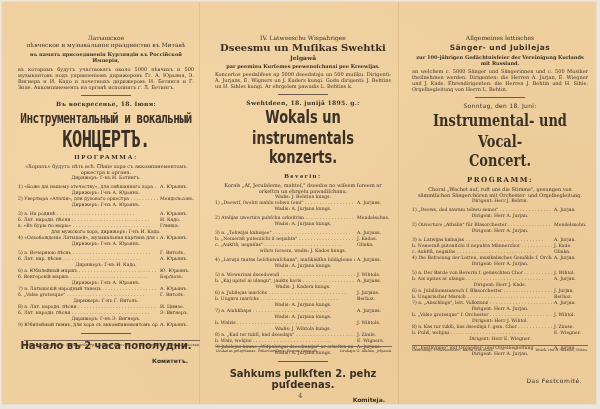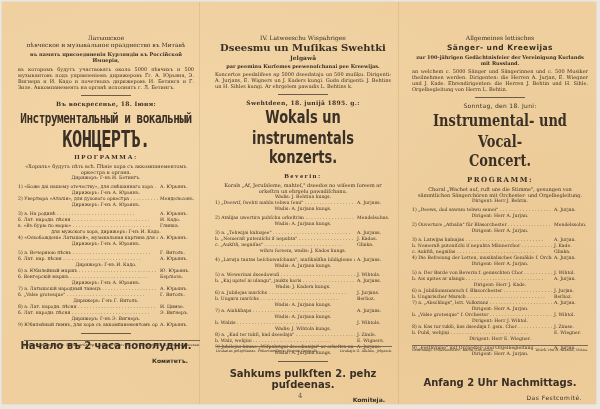--- a/index.html
+++ b/index.html
@@ -213,21 +213,21 @@
         <span class="r">A. Jurjans.</span>
       </div>
     <div class="cond">Wadis: A. Jurjana kungs.</div>
     <div class="rule"></div>
     <div class="start">Sahkums pulkſten 2. pehz puſdeenas.</div>
     <div class="comm">Komiteja.</div>
   </div>
 
   <div class="col c3">
     <div class="t-med">Allgemeines lettisches</div>
-    <div class="t-org">Sänger- und Kreewijas</div>
+    <div class="t-org">Sänger- und Jubilejas</div>
     <div class="t-small" style="font-weight:bold">zur 100-jährigen Gedächtnisfeier der Vereinigung Kurlands mit Russland.</div>
     <div class="t-small" style="text-align:justify;margin-top:2px">an welchem c. 5000 Sänger und Sängerinnen und c. 500 Musiker theilnehmen werden. Dirigenten: die Herren A. Jurjan, E. Wiegner und J. Kade. Ehrendirigenten: die Herren J. Behtin und H. Sihle. Orgelbegleitung von Herrn L. Behtin.</div>
     <div class="rule"></div>
     <div class="date" style="font-family:'DejaVu Sans',sans-serif">Sonntag, den 18. Juni:</div>
     <div class="title-big2" style="font-family:'DejaVu Serif',serif;font-size:13px">Instrumental- und Vocal-</div>
     <div class="title-big2" style="font-family:'DejaVu Serif',serif;font-size:13px;margin-top:2px">Concert.</div>
     <div class="prog" style="font-family:'DejaVu Serif',serif">PROGRAMM:</div>
     <div class="t-small">Choral „Wachet auf, ruft uns die Stimme", gesungen von sämmtlichen Sängerchören mit Orchester- und Orgelbegleitung.</div>
     <div class="cond">Dirigent: Herr J. Behtin.</div>
     <div class="gap"></div>
@@ -297,21 +297,20 @@
         <span class="r">E. Wiegner.</span>
       </div>
     <div class="cond">Dirigent: Herr E. Wiegner.</div>
     <div class="gap"></div>
     <div class="item">
         <span class="l">9) „Festhymne" mit Orchester- und Orgelbegleitung</span>
         <span class="r">A. Jurjan.</span>
       </div>
     <div class="cond">Dirigent: Herr A. Jurjan.</div>
     <div style="height:14px"></div>
-    <div class="start">Anfang 2 Uhr Nachmittags.</div>
     <div class="comm" style="font-weight:normal;letter-spacing:0.5px">Das Festcomité.</div>
   </div>
 
   <div class="foot f1">
     <span>Дозволено цензурою. Полицмейстеръ: Баронъ Гротгусъ.</span>
     <span>Типографія Г. Алкснисъ, Митава.</span>
   </div>
   <div class="foot f2">
     <span>Drukatas poligēšanas. Polizeimeiſters: Barons Grotguſs.</span>
     <span>Drukajis G. Alkſnis, Jelgawâ.</span>

